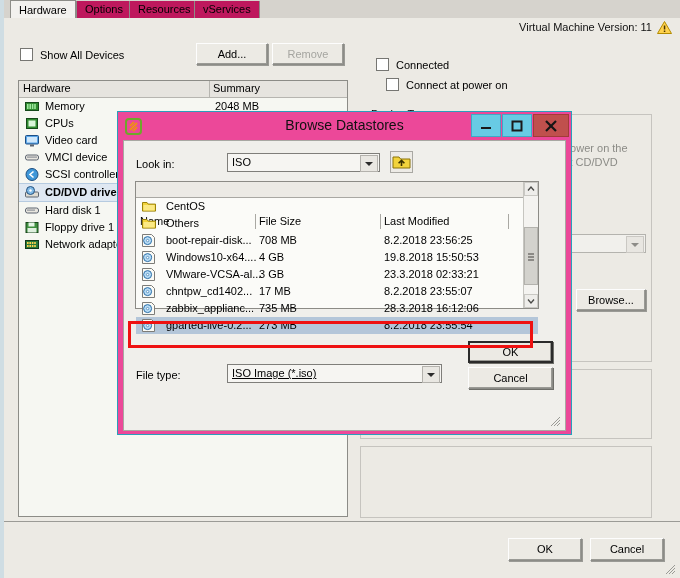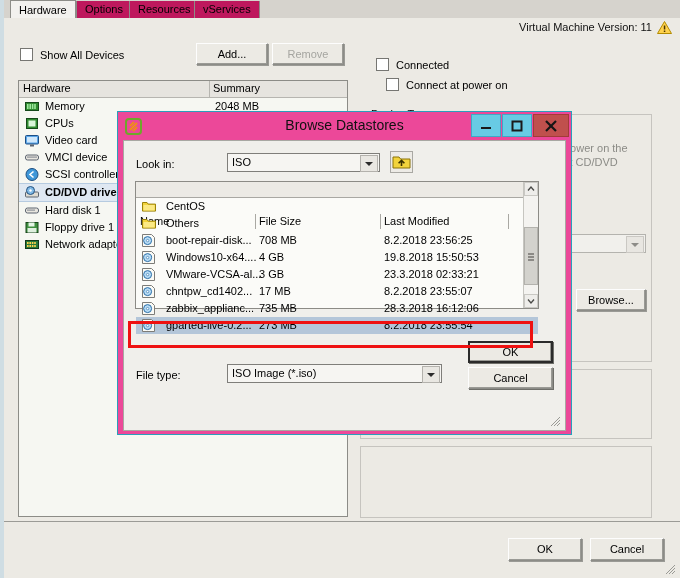--- a/index.html
+++ b/index.html
@@ -182,21 +182,21 @@
   .vscroll .thumb{
     position:absolute;left:0;top:45px;width:14px;height:58px;
     background:#d3d2cd;border:1px solid #b3b2ad;box-sizing:border-box;
   }
 
   .ftype-lbl{position:absolute;left:12px;top:228px;font-size:11px;}
   .ftype-combo{
     position:absolute;left:103px;top:223px;width:215px;height:19px;
     background:#f6f5f2;border:1px solid #7f7e7a;box-sizing:border-box;
   }
-  .ftype-combo .val{position:absolute;left:4px;top:2px;font-size:11px;}
+  .ftype-combo .val{position:absolute;left:4px;top:2px;font-size:11px;text-decoration:underline;}
   .ftype-combo .arrow{
     position:absolute;right:1px;top:1px;width:16px;height:15px;
     background:#e9e7e2;border:1px solid #b3b1ac;
   }
   .ftype-combo .arrow:after{
     content:"";position:absolute;left:4px;top:6px;
     border-left:4px solid transparent;border-right:4px solid transparent;
     border-top:4px solid #2b2b2b;
   }
   .dlg-btn{

